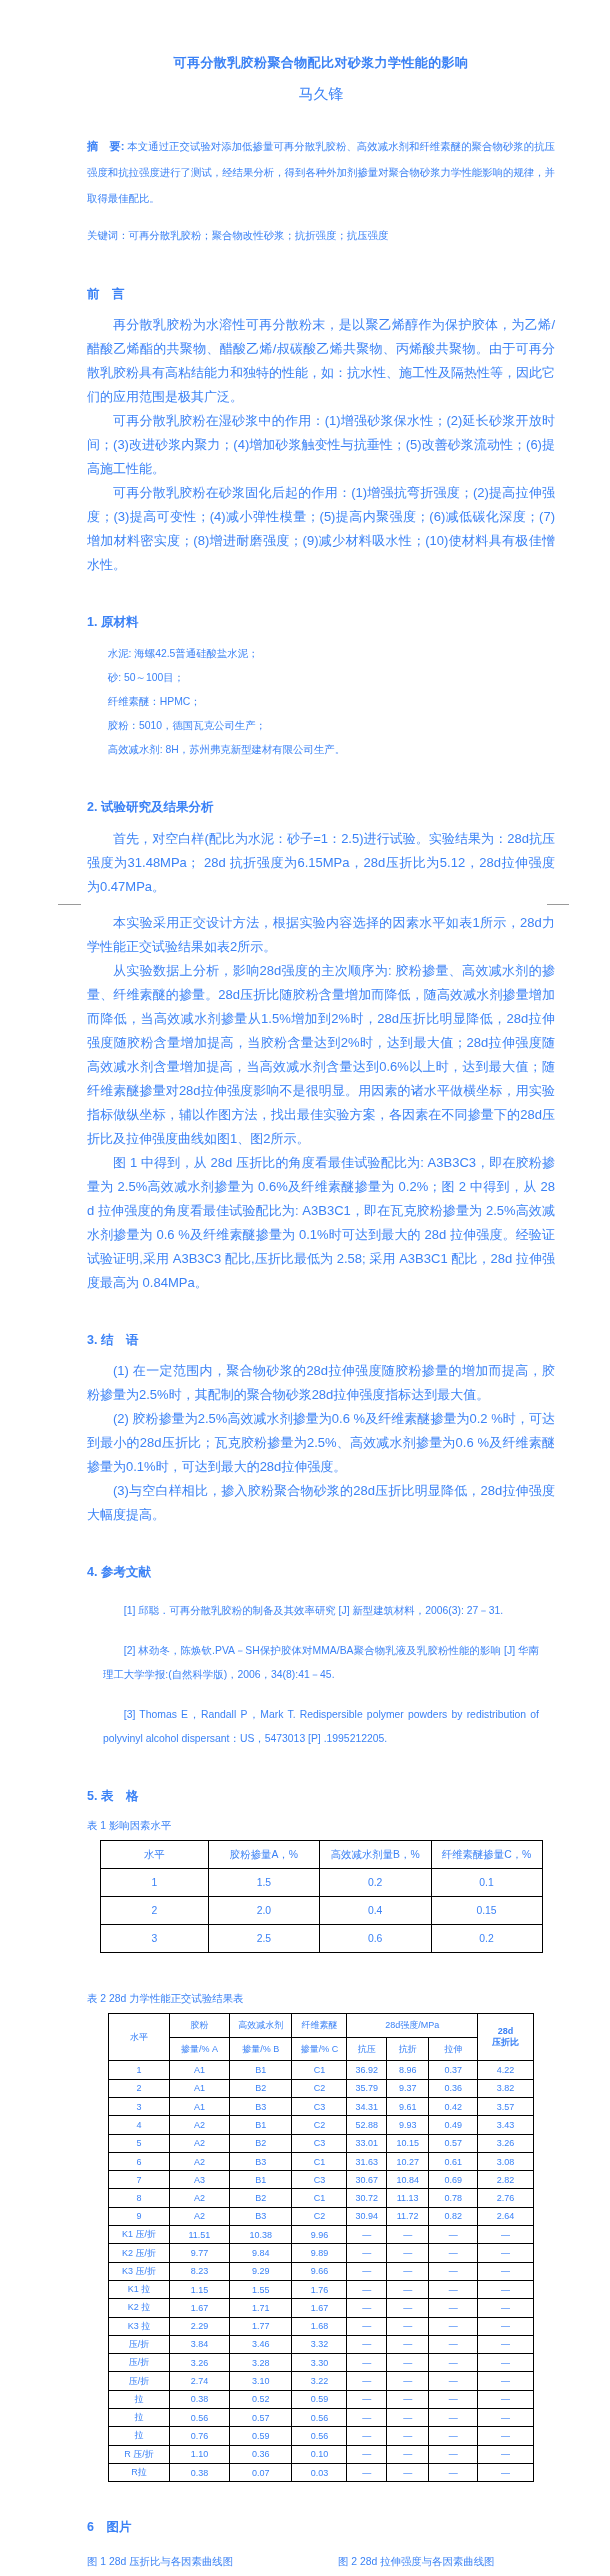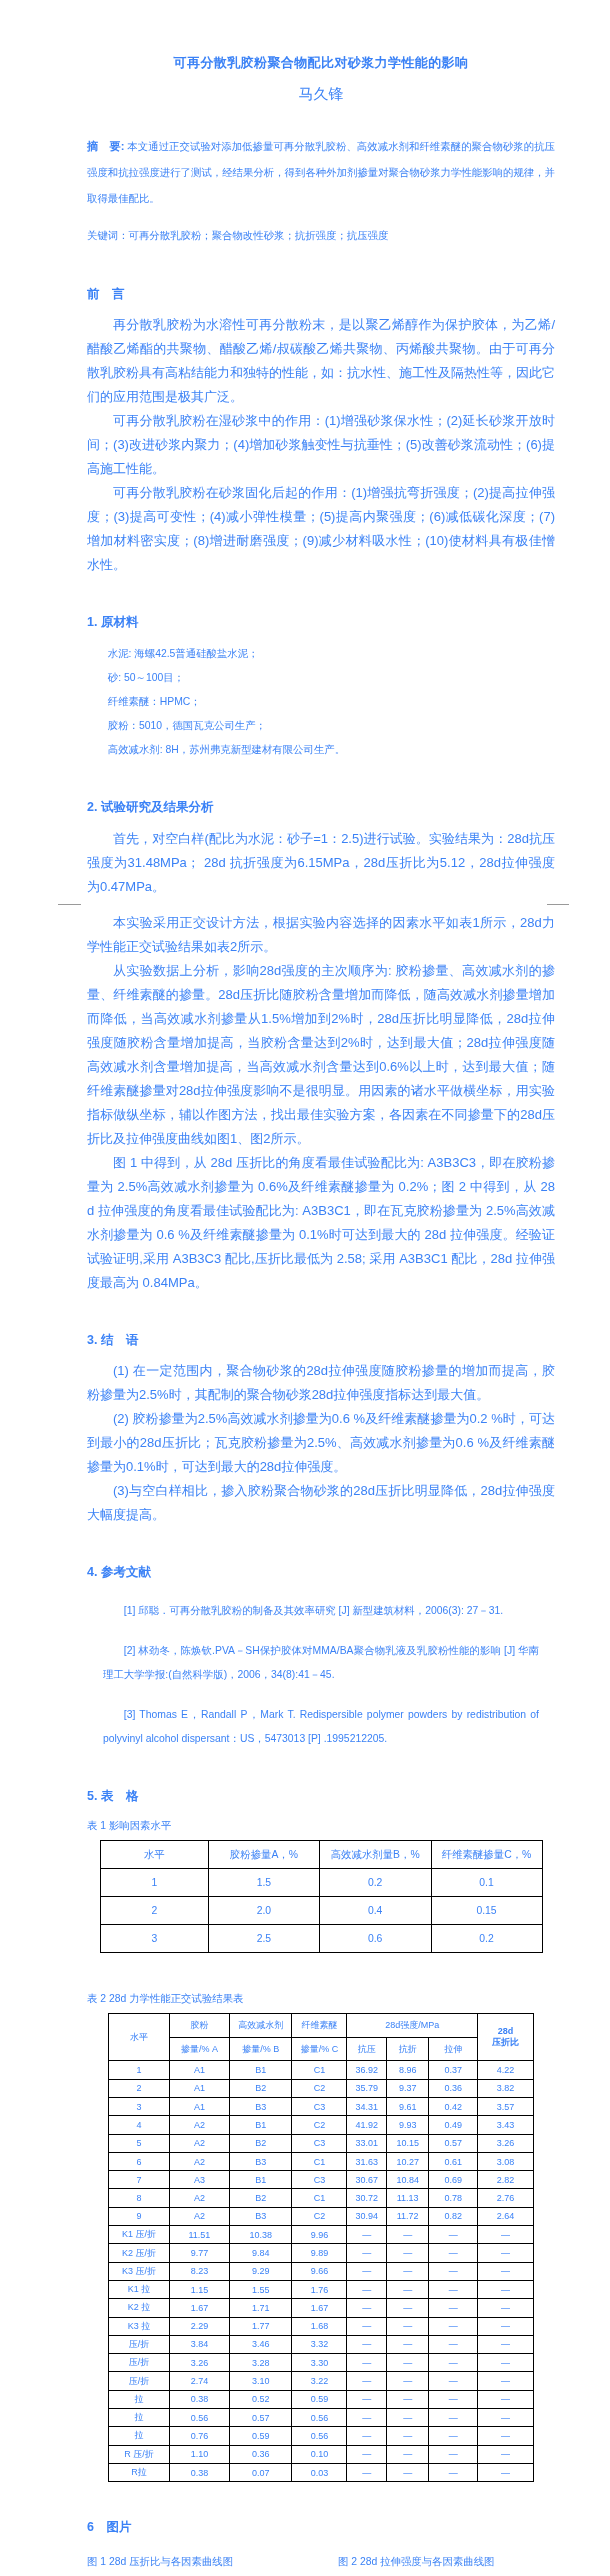--- a/index.html
+++ b/index.html
@@ -168,21 +168,21 @@
         <td>34.31</td>
         <td>9.61</td>
         <td>0.42</td>
         <td>3.57</td>
       </tr>
         <tr>
         <td>4</td>
         <td>A2</td>
         <td>B1</td>
         <td>C2</td>
-        <td>41.92</td>
+        <td>52.88</td>
         <td>9.93</td>
         <td>0.49</td>
         <td>3.43</td>
       </tr>
         <tr>
         <td>5</td>
         <td>A2</td>
         <td>B2</td>
         <td>C3</td>
         <td>33.01</td>

